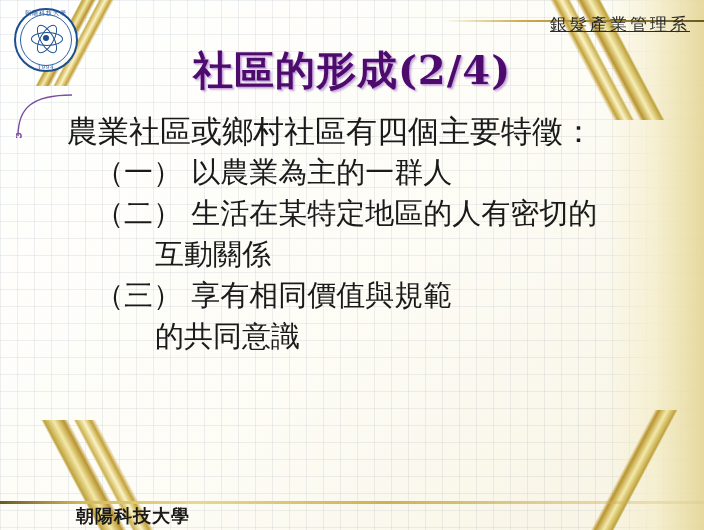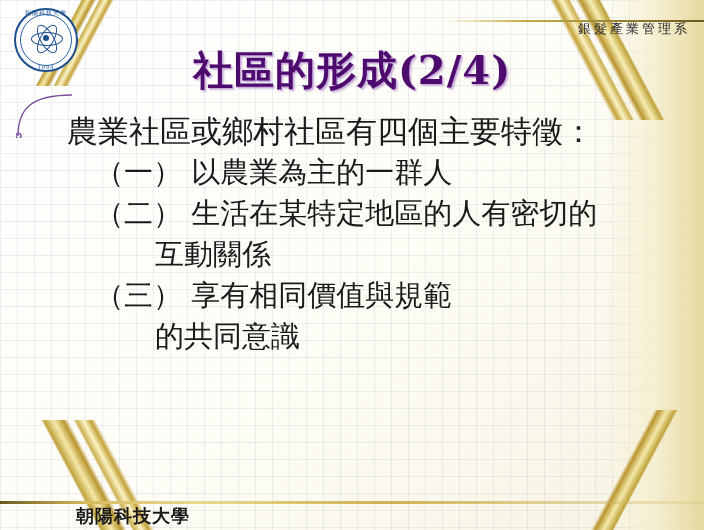--- a/index.html
+++ b/index.html
@@ -52,27 +52,28 @@
   }
   .corner-br {
     bottom: 0; right: 0;
     width: 150px; height: 120px;
     background:
       linear-gradient(-62deg, rgba(255,255,255,0) 42%, #bfa23c 43%, #f4e9a8 47%, #b9952f 51%, rgba(255,255,255,0) 53%);
   }
   
   .dept-header {
     position: absolute;
-    top: 20px;
+    top: 13px;
     right: 14px;
     font-family: "DejaVu Serif", serif;
-    font-size: 13px;
+    font-size: 17px;
     letter-spacing: 3px;
     color: #2a2a2a;
     z-index: 6;
+    text-decoration: underline;
   }
   .header-rule {
     position: absolute;
     top: 20px;
     right: 0;
     width: 260px;
     height: 2px;
     background: linear-gradient(to right, rgba(190,160,60,0) 0%, #c9ad4b 30%, #6b5a1e 100%);
     z-index: 5;
   }

